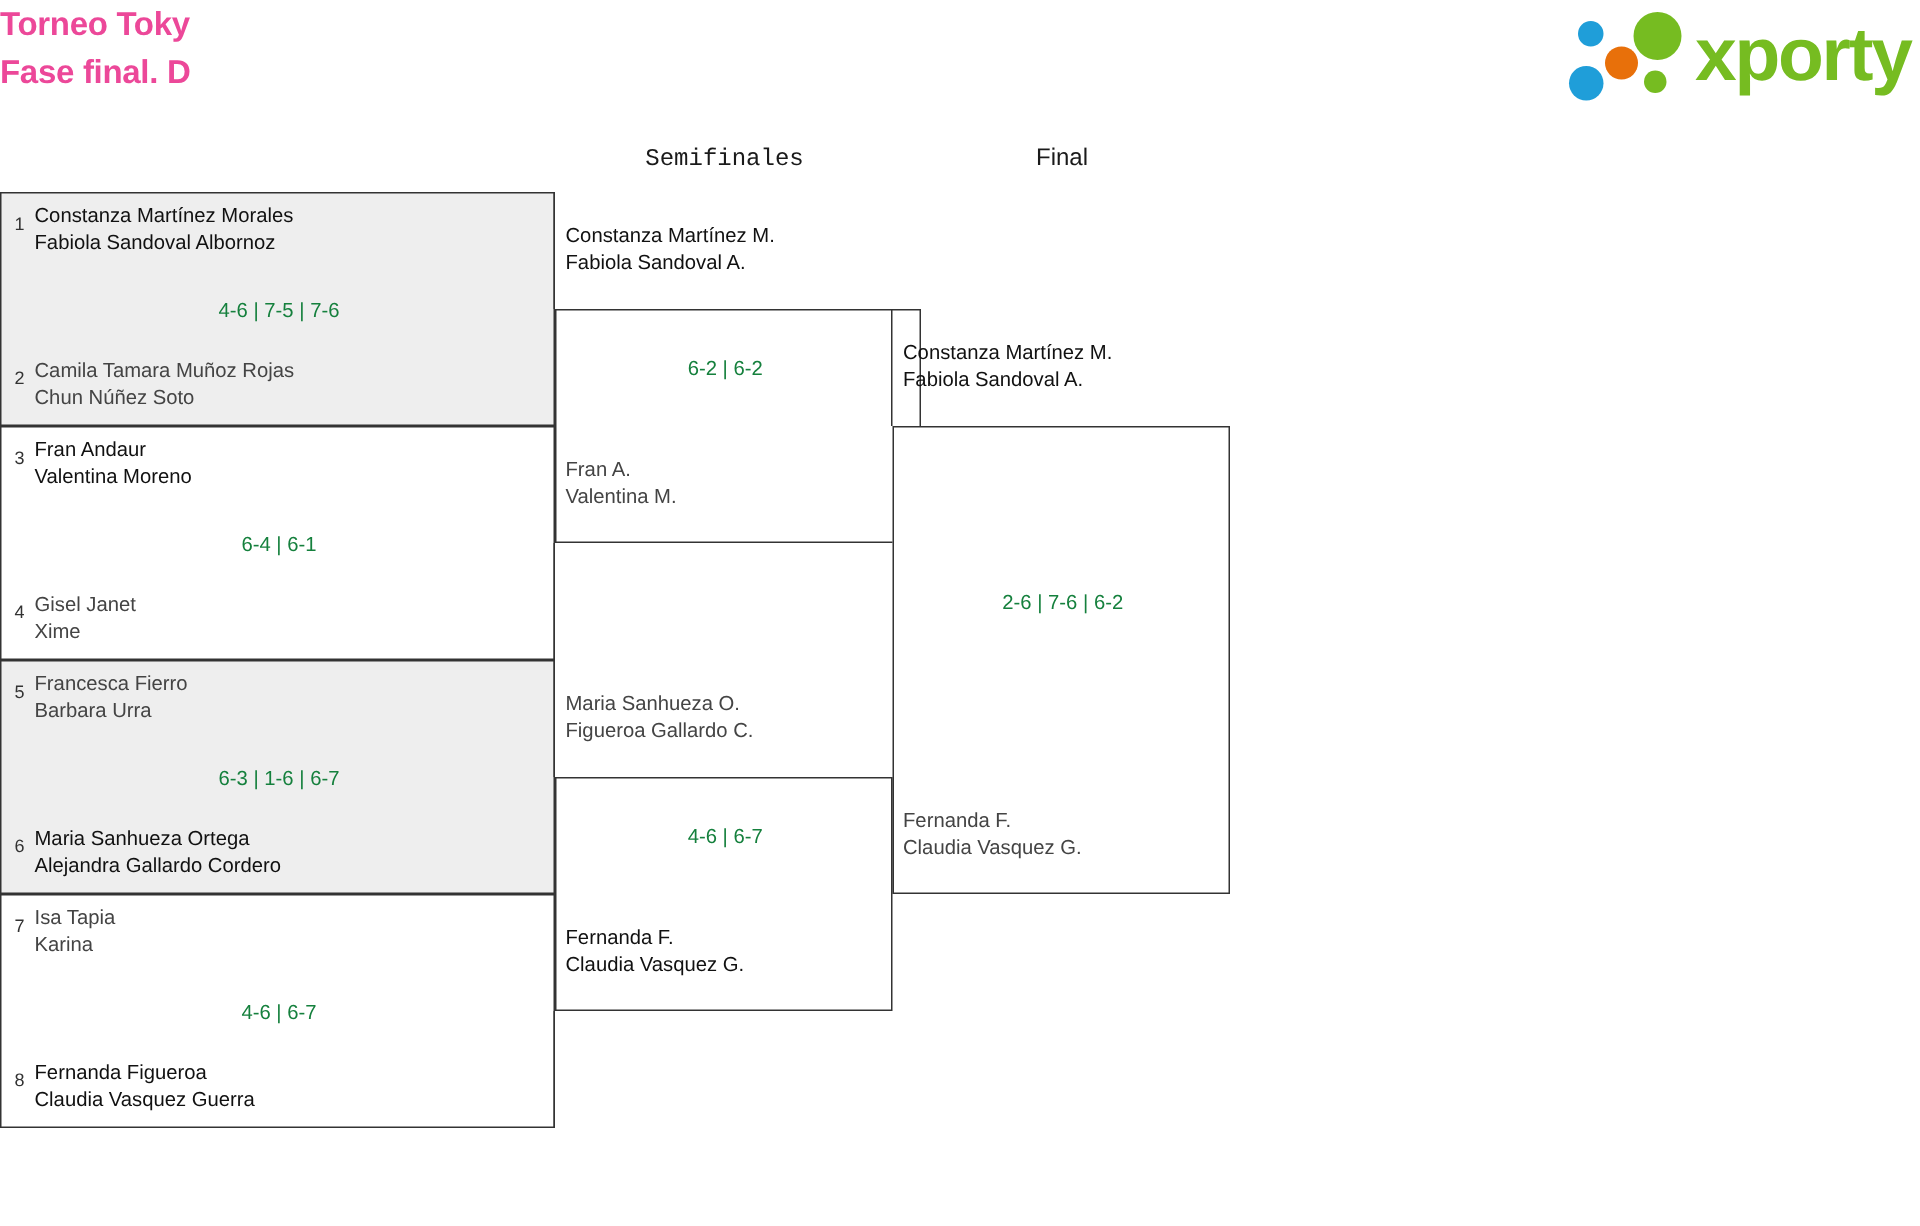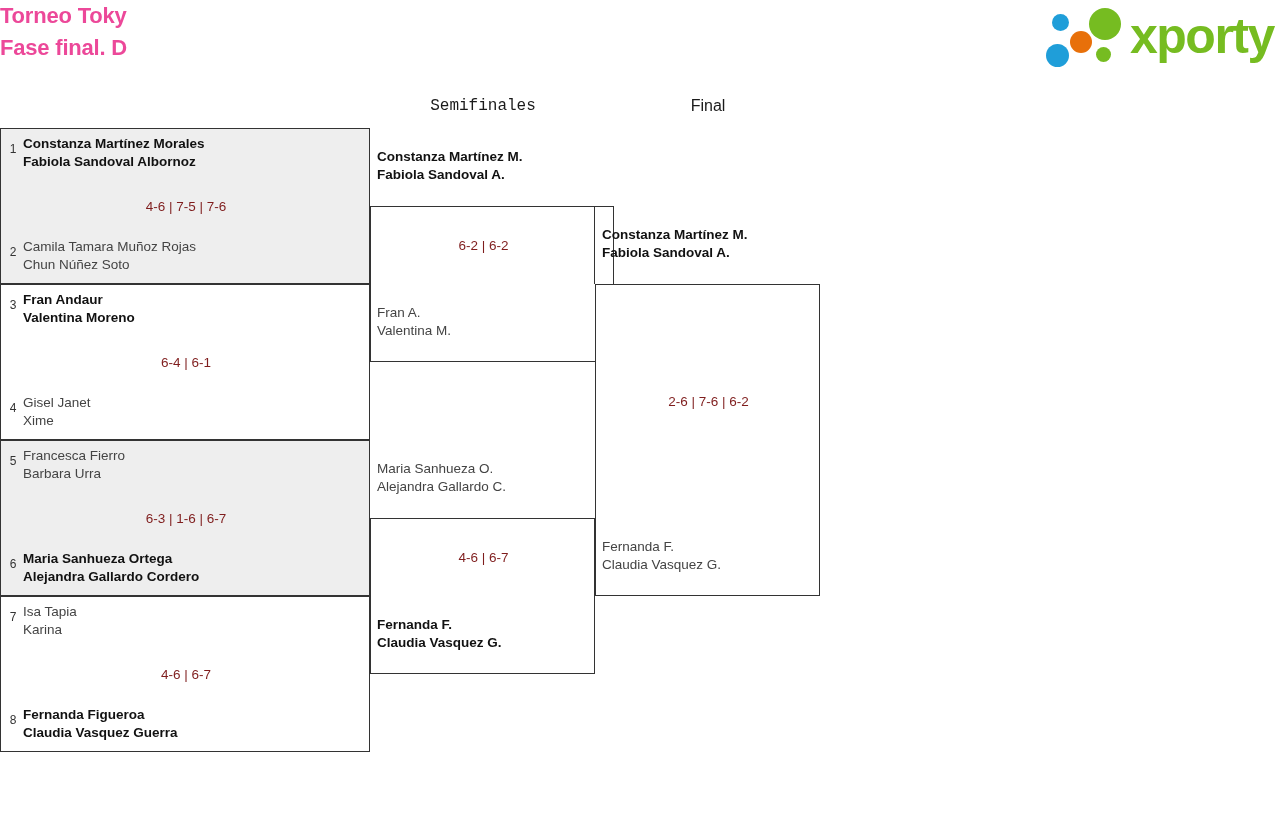--- a/index.html
+++ b/index.html
@@ -75,27 +75,27 @@
     color: #333333;
     text-align: center;
     padding-top: 7px;
   }
   .names {
     font-size: 13.5px;
     line-height: 18px;
     color: #444444;
     white-space: nowrap;
   }
-  .names.winner { font-weight: 700; color: #111111; }
+  .names.winner { font-weight: 400; color: #111111; }
   .names .nm { display: block; }
 
   .score {
     position: absolute;
     font-size: 13.5px;
-    color: #7f1d1d;
+    color: #15803d;
     text-align: center;
     white-space: nowrap;
   }
 
   
   .conn { position: absolute; background: #333333; }
 </style>
 </head>
 <body>
 
@@ -207,21 +207,21 @@
         <span class="nm">Valentina M.</span>
       </span>
     </div>
 
     <div class="match" style="left:370px; top:518px; width:225px; height:156px;">
       <div class="score" style="left:0px; top:31px; width:225px;">4-6 | 6-7</div>
     </div>
     <div class="slot" style="left:377px; top:460px; width:218px;">
       <span class="names">
         <span class="nm">Maria Sanhueza O.</span>
-        <span class="nm">Alejandra Gallardo C.</span>
+        <span class="nm">Figueroa Gallardo C.</span>
       </span>
     </div>
     <div class="slot" style="left:377px; top:616px; width:218px;">
       <span class="names winner">
         <span class="nm">Fernanda F.</span>
         <span class="nm">Claudia Vasquez G.</span>
       </span>
     </div>
 
     <div class="match" style="left:595px; top:284px; width:225px; height:312px;">

